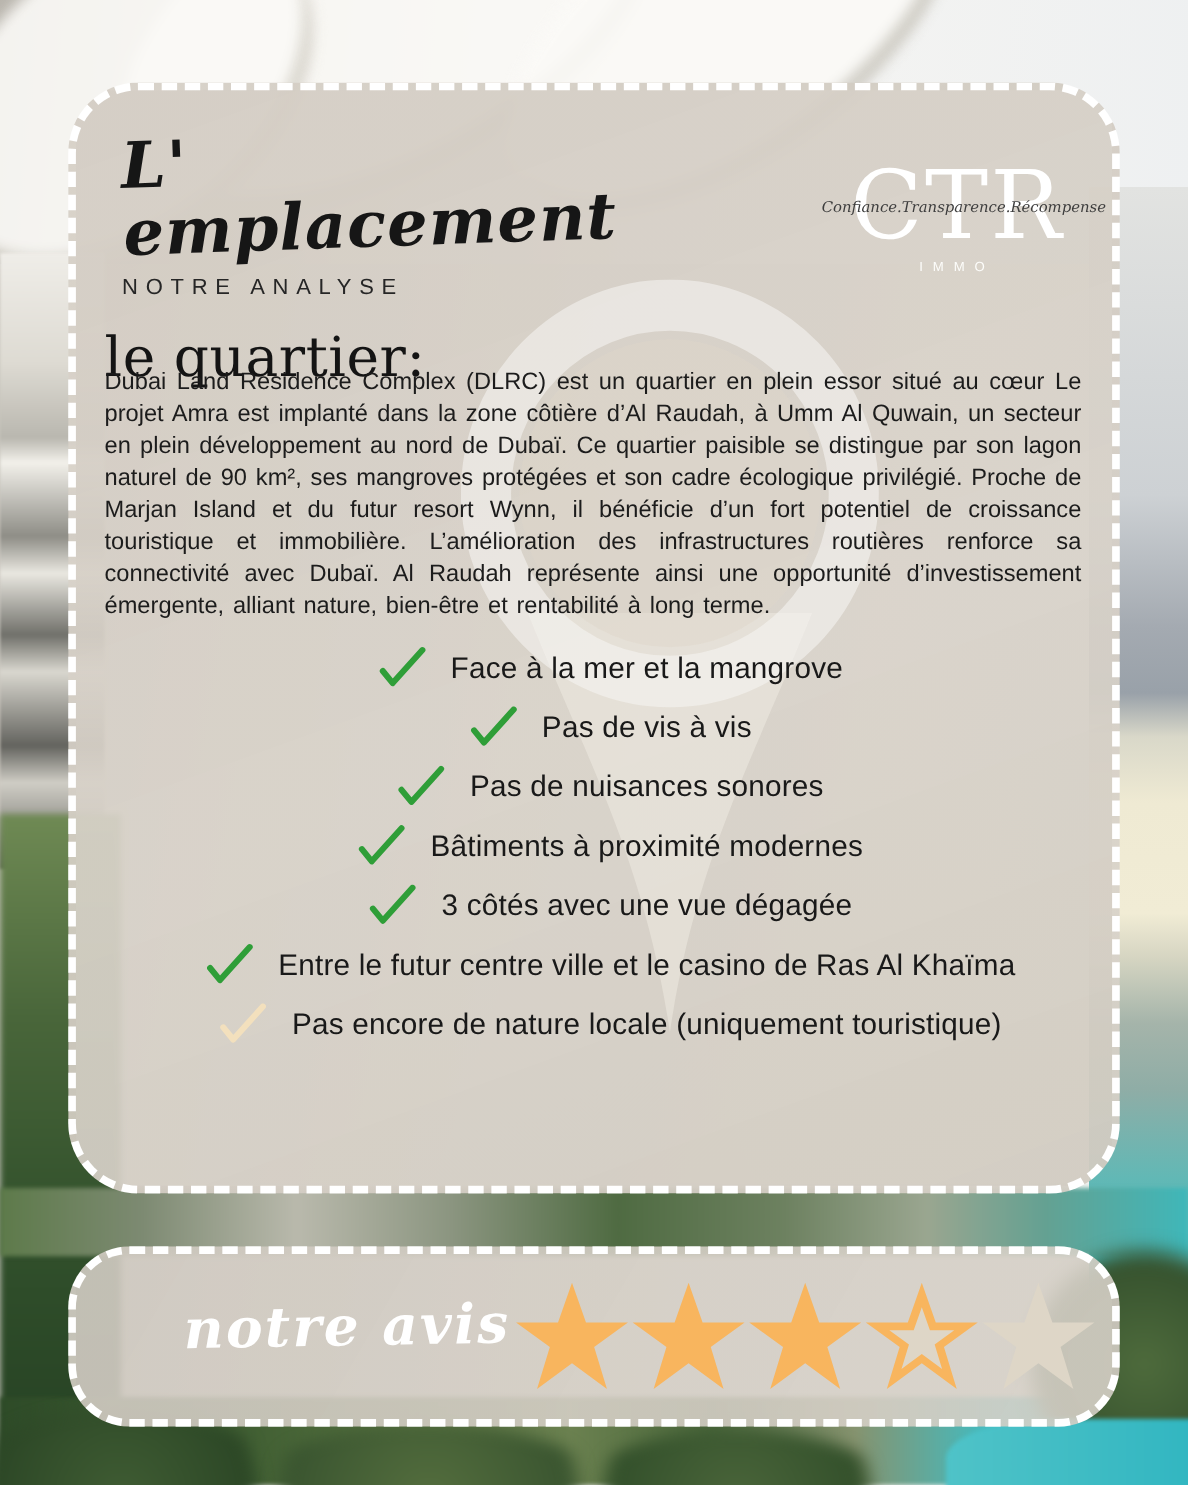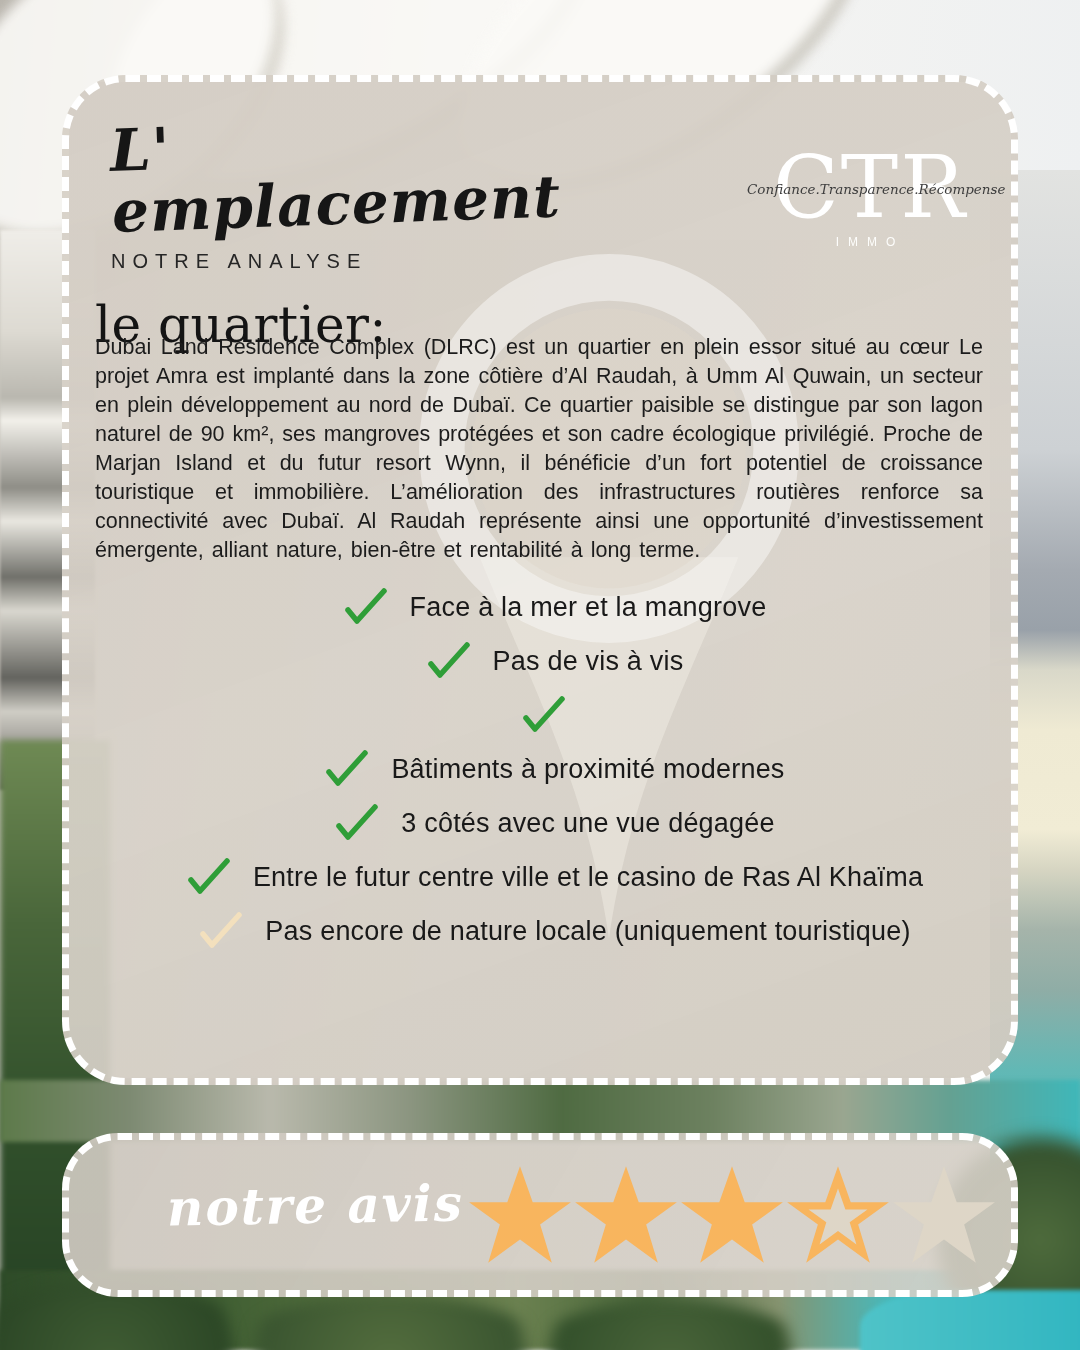--- a/index.html
+++ b/index.html
@@ -147,20 +147,21 @@
         <div class="check-row">
           <svg class="check-ic" viewBox="0 0 44 38">
             <path d="M4 22 L13 33 L40 3" fill="none" stroke="#2f9e38" stroke-width="5.5" stroke-linecap="round" stroke-linejoin="round"></path>
           </svg>
           <span class="check-label">Pas de vis à vis</span>
         </div>
         <div class="check-row">
           <svg class="check-ic" viewBox="0 0 44 38">
             <path d="M4 22 L13 33 L40 3" fill="none" stroke="#2f9e38" stroke-width="5.5" stroke-linecap="round" stroke-linejoin="round"></path>
           </svg>
+          <span class="check-label">Pas de nuisances sonores</span>
         </div>
         <div class="check-row">
           <svg class="check-ic" viewBox="0 0 44 38">
             <path d="M4 22 L13 33 L40 3" fill="none" stroke="#2f9e38" stroke-width="5.5" stroke-linecap="round" stroke-linejoin="round"></path>
           </svg>
           <span class="check-label">Bâtiments à proximité modernes</span>
         </div>
         <div class="check-row">
           <svg class="check-ic" viewBox="0 0 44 38">
             <path d="M4 22 L13 33 L40 3" fill="none" stroke="#2f9e38" stroke-width="5.5" stroke-linecap="round" stroke-linejoin="round"></path>

